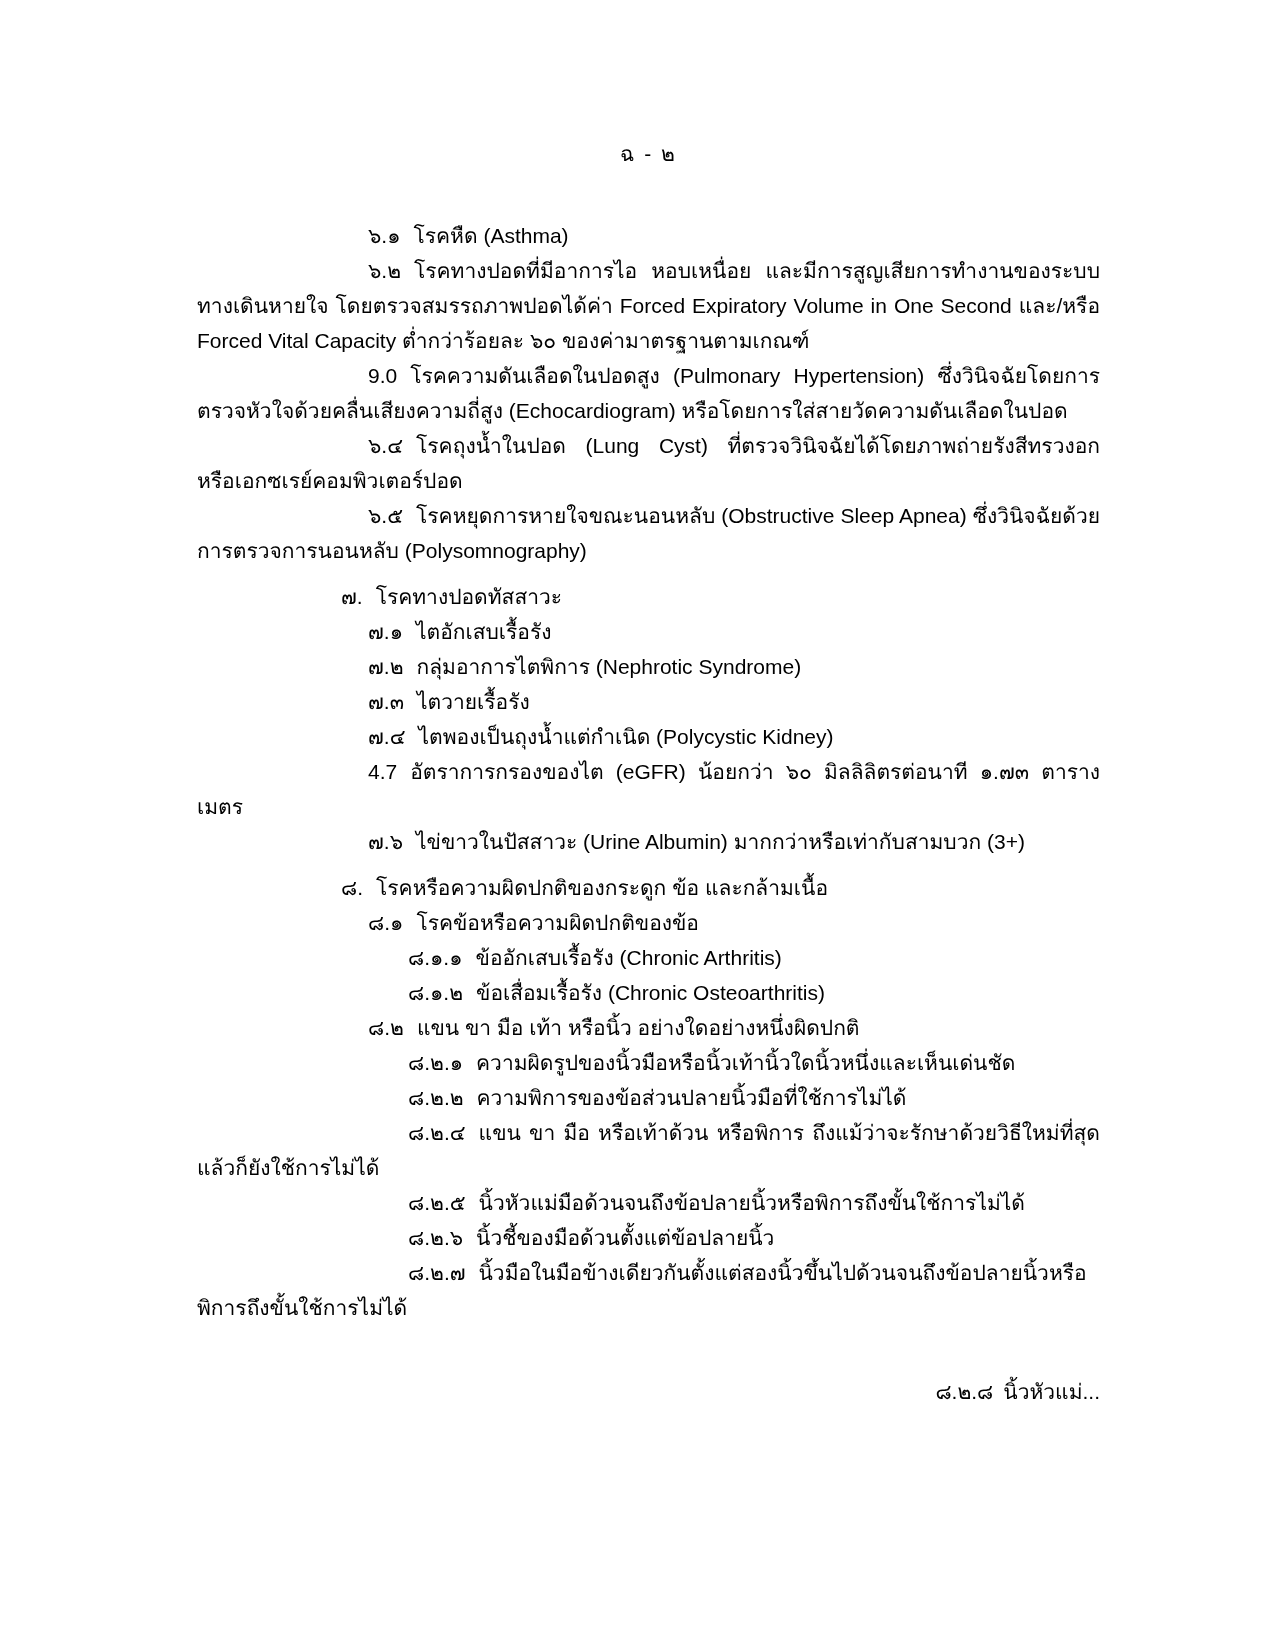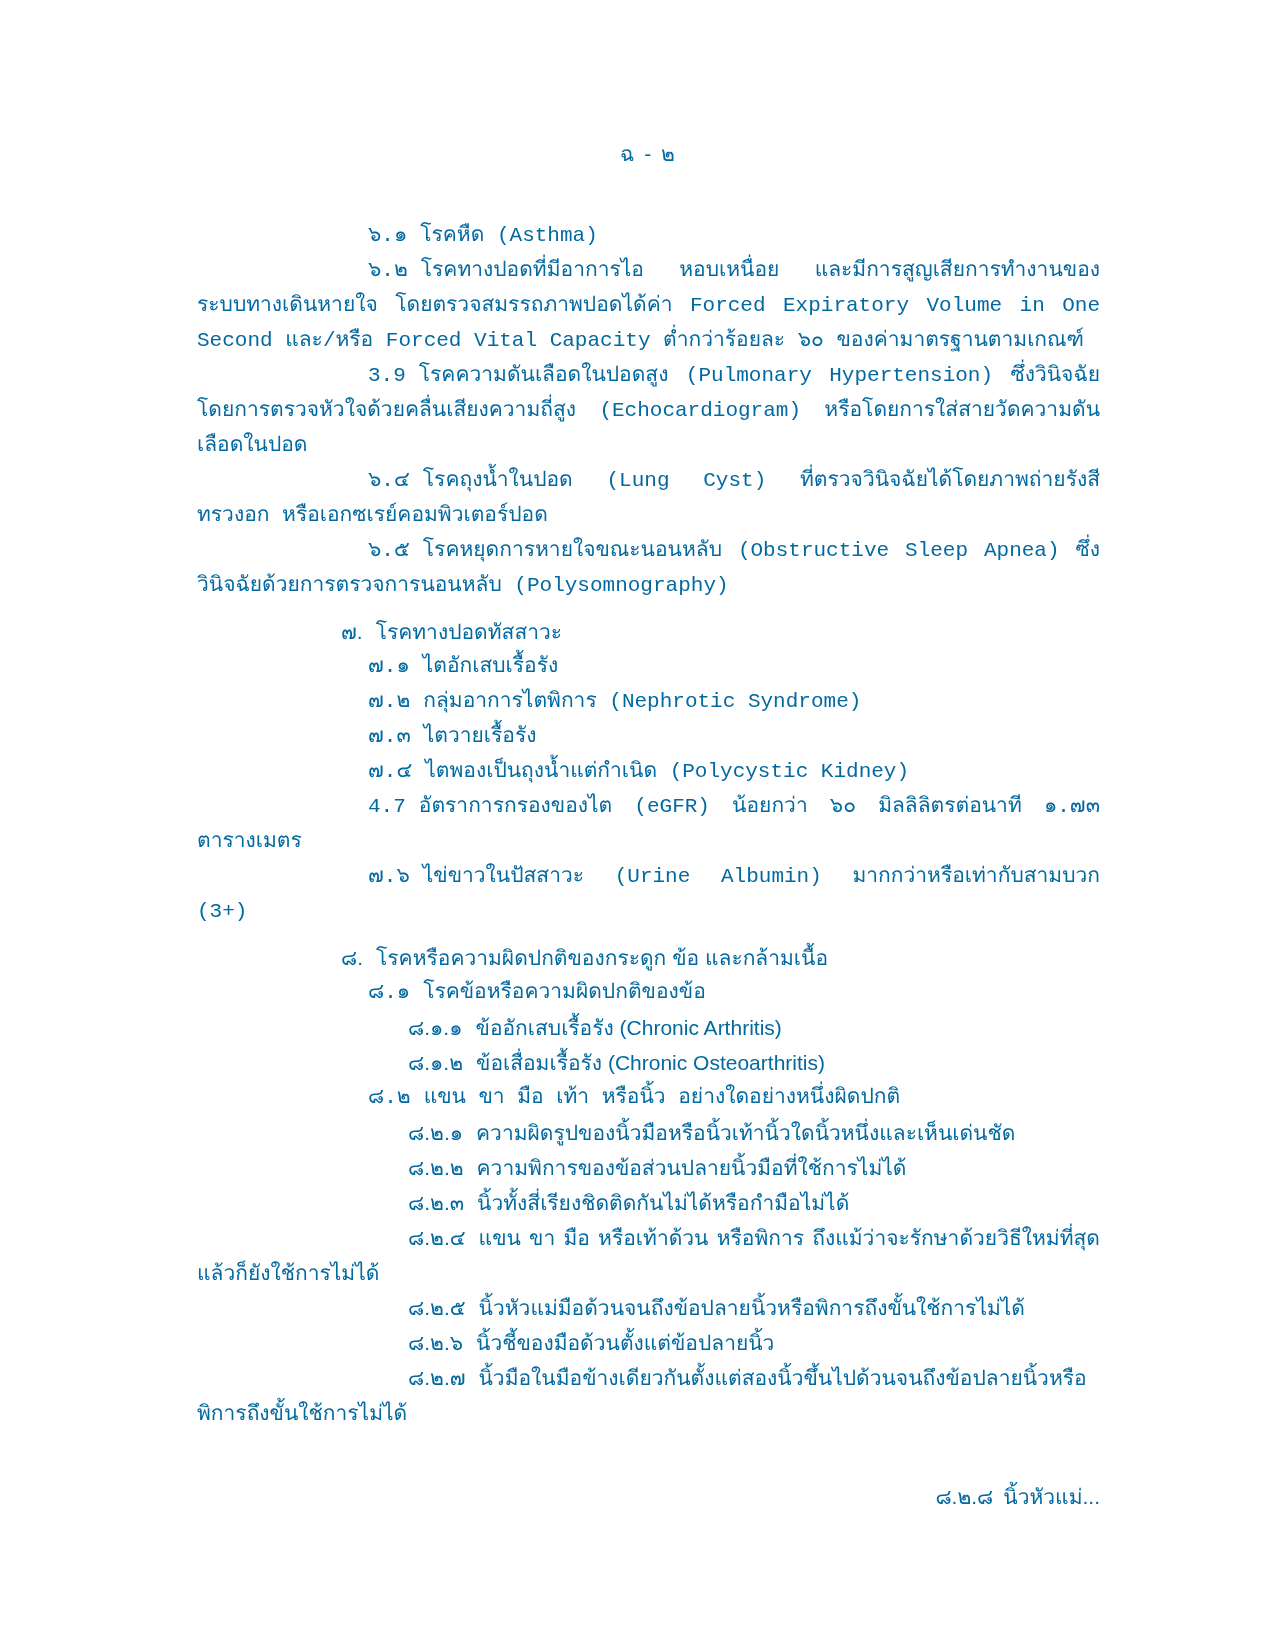--- a/index.html
+++ b/index.html
@@ -6,21 +6,21 @@
     margin: 0;
     padding: 0;
     background: #ffffff;
   }
   .page {
     position: relative;
     width: 1275px;
     height: 1650px;
     margin: 0 auto;
     background: #ffffff;
-    color: #0369a1;
+    color: #000000;
     font-family: "Liberation Sans", "DejaVu Sans", sans-serif;
     font-size: 21px;
     line-height: 35px;
     box-sizing: border-box;
     padding: 142px 175px 0 197px;
     overflow: hidden;
   }
   .page-num {
     text-align: center;
     line-height: 24px;
@@ -30,21 +30,21 @@
   .doc-body {
     width: 903px;
   }
   .doc-body p {
     margin: 0;
     padding: 0;
     text-align: justify;
   }
   
   .l1 { text-indent: 144px; }
-  .l2 { text-indent: 171px; font-family: Liberation Mono, monospace; }
+  .l2 { text-indent: 171px; }
   .l3 { text-indent: 211px; }
   .gap { margin-top: 11px !important; }
   .num { margin-right: 13px; white-space: nowrap; }
   .catchword {
     margin-top: 49px !important;
     text-align: right !important;
     text-indent: 0;
   }
   .catchword .num { margin-right: 10px; }
 </style>
@@ -55,21 +55,21 @@
 
   <div class="page-num">ฉ - ๒</div>
 
   <div class="doc-body">
 
 
     <p class="l2"><span class="num">๖.๑</span><span>โรคหืด (Asthma)</span></p>
 
     <p class="l2"><span class="num">๖.๒</span><span>โรคทางปอดที่มีอาการไอ หอบเหนื่อย และมีการสูญเสียการทำงานของระบบทางเดินหายใจ โดยตรวจสมรรถภาพปอดได้ค่า Forced Expiratory Volume in One Second และ/หรือ Forced Vital Capacity ต่ำกว่าร้อยละ ๖๐ ของค่ามาตรฐานตามเกณฑ์</span></p>
 
-    <p class="l2"><span class="num">3.9</span><span>โรคความดันเลือดในปอดสูง (Pulmonary Hypertension) ซึ่งวินิจฉัยโดยการตรวจหัวใจด้วยคลื่นเสียงความถี่สูง (Echocardiogram) หรือโดยการใส่สายวัดความดันเลือดในปอด</span></p>
+    <p class="l2"><span class="num">9.0</span><span>โรคความดันเลือดในปอดสูง (Pulmonary Hypertension) ซึ่งวินิจฉัยโดยการตรวจหัวใจด้วยคลื่นเสียงความถี่สูง (Echocardiogram) หรือโดยการใส่สายวัดความดันเลือดในปอด</span></p>
 
     <p class="l2"><span class="num">๖.๔</span><span>โรคถุงน้ำในปอด (Lung Cyst) ที่ตรวจวินิจฉัยได้โดยภาพถ่ายรังสีทรวงอก หรือเอกซเรย์คอมพิวเตอร์ปอด</span></p>
 
     <p class="l2"><span class="num">๖.๕</span><span>โรคหยุดการหายใจขณะนอนหลับ (Obstructive Sleep Apnea) ซึ่งวินิจฉัยด้วยการตรวจการนอนหลับ (Polysomnography)</span></p>
 
     <p class="l1 gap"><span class="num">๗.</span><span>โรคทางปอดทัสสาวะ</span></p>
 
     <p class="l2"><span class="num">๗.๑</span><span>ไตอักเสบเรื้อรัง</span></p>
 
     <p class="l2"><span class="num">๗.๒</span><span>กลุ่มอาการไตพิการ (Nephrotic Syndrome)</span></p>
@@ -90,21 +90,20 @@
 
     <p class="l3"><span class="num">๘.๑.๒</span><span>ข้อเสื่อมเรื้อรัง (Chronic Osteoarthritis)</span></p>
 
 
     <p class="l2"><span class="num">๘.๒</span><span>แขน ขา มือ เท้า หรือนิ้ว อย่างใดอย่างหนึ่งผิดปกติ</span></p>
 
     <p class="l3"><span class="num">๘.๒.๑</span><span>ความผิดรูปของนิ้วมือหรือนิ้วเท้านิ้วใดนิ้วหนึ่งและเห็นเด่นชัด</span></p>
 
     <p class="l3"><span class="num">๘.๒.๒</span><span>ความพิการของข้อส่วนปลายนิ้วมือที่ใช้การไม่ได้</span></p>
 
-    <p class="l3"><span class="num">๘.๒.๓</span><span>นิ้วทั้งสี่เรียงชิดติดกันไม่ได้หรือกำมือไม่ได้</span></p>
 
     <p class="l3"><span class="num">๘.๒.๔</span><span>แขน ขา มือ หรือเท้าด้วน หรือพิการ ถึงแม้ว่าจะรักษาด้วยวิธีใหม่ที่สุดแล้วก็ยังใช้การไม่ได้</span></p>
 
     <p class="l3"><span class="num">๘.๒.๕</span><span>นิ้วหัวแม่มือด้วนจนถึงข้อปลายนิ้วหรือพิการถึงขั้นใช้การไม่ได้</span></p>
 
     <p class="l3"><span class="num">๘.๒.๖</span><span>นิ้วชี้ของมือด้วนตั้งแต่ข้อปลายนิ้ว</span></p>
 
     <p class="l3"><span class="num">๘.๒.๗</span><span>นิ้วมือในมือข้างเดียวกันตั้งแต่สองนิ้วขึ้นไปด้วนจนถึงข้อปลายนิ้วหรือพิการถึงขั้นใช้การไม่ได้</span></p>
 
     <p class="catchword"><span class="num">๘.๒.๘</span><span>นิ้วหัวแม่...</span></p>

